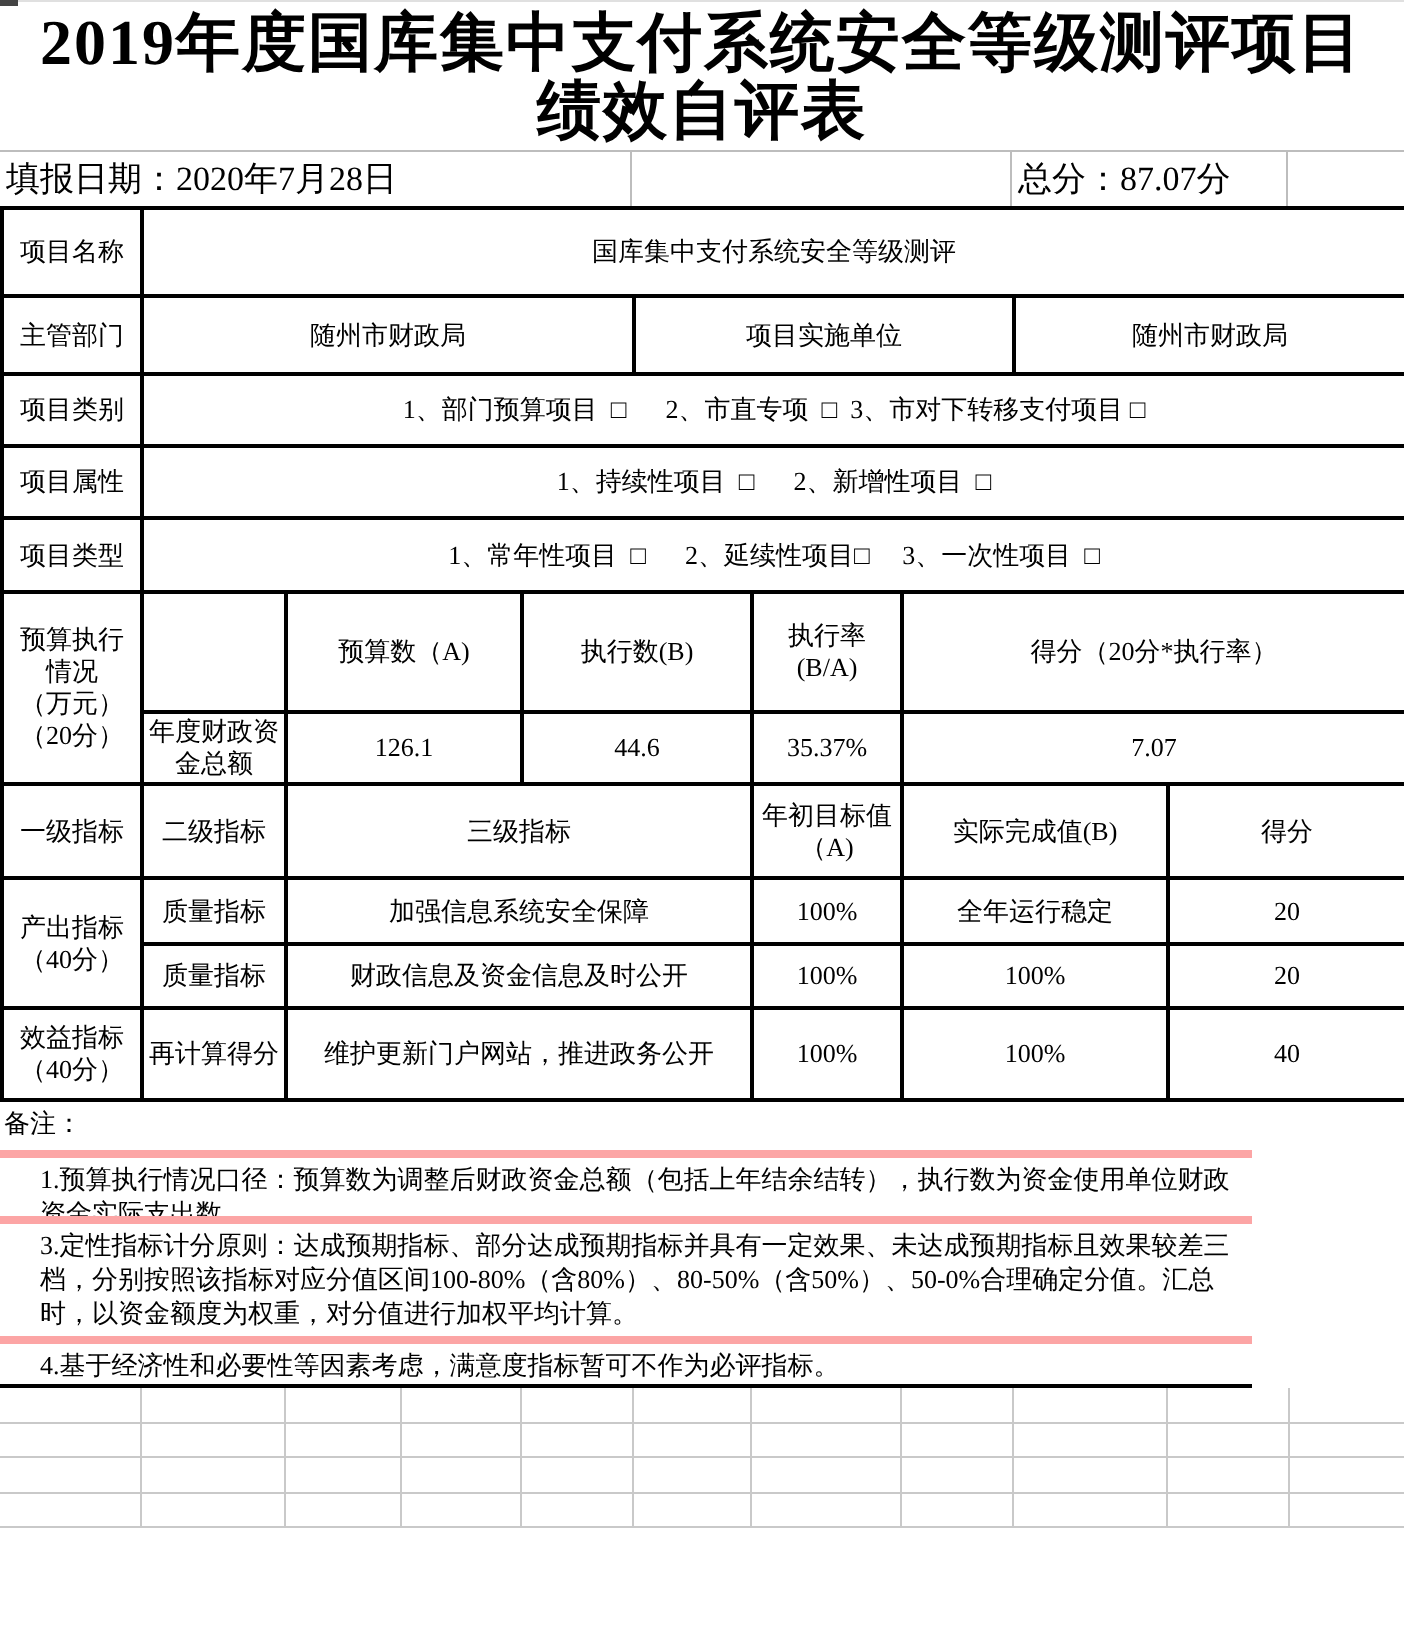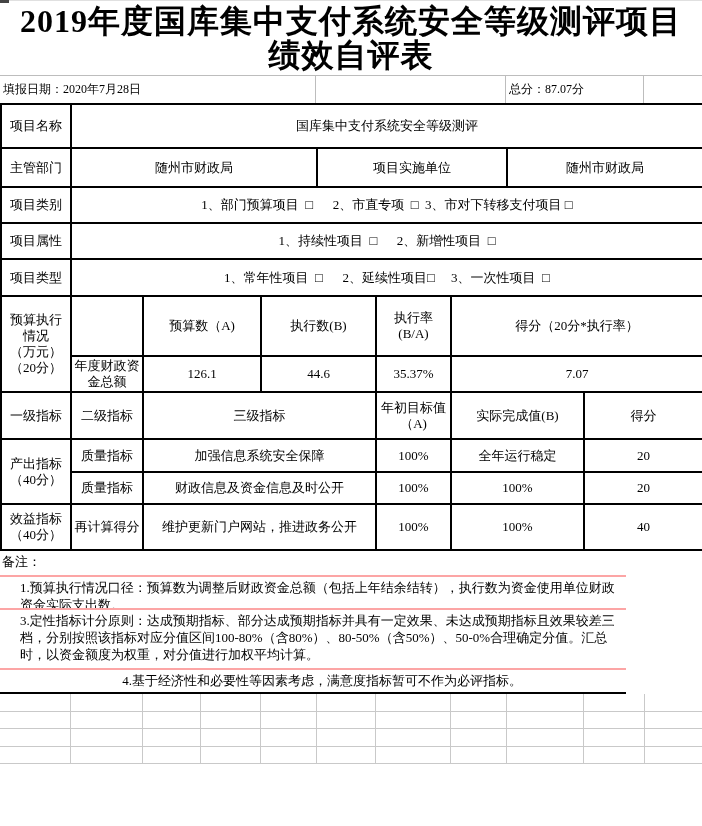--- a/index.html
+++ b/index.html
@@ -9,43 +9,43 @@
     font-family:"Liberation Serif","DejaVu Serif",serif; color:#000;
     overflow:hidden;
   }
   .corner-mark { position:absolute; left:0; top:0; width:9px; height:3px; background:#444; }
 
   
   .title-block { height:75px; text-align:center; padding-top:3px; border-top:1px solid #e0e0e0; }
   .title-line { font-size:32px; font-weight:bold; line-height:34px; letter-spacing:1px; }
 
   
-  .date-row { display:flex; height:28px; border-top:1px solid #bdbdbd; font-size:12px; }
+  .date-row { display:flex; height:28px; border-top:1px solid #bdbdbd; font-size:17px; }
   .date-cell { display:flex; align-items:center; padding-left:3px; border-right:1px solid #bdbdbd; overflow:hidden; white-space:nowrap; }
   .dc1 { width:316px; } .dc2 { width:190px; } .dc3 { width:138px; } .dc4 { width:58px; border-right:none; }
 
   
   table.main { width:702px; table-layout:fixed; border-collapse:collapse; font-size:13px; }
   table.main td {
     border:2px solid #000; text-align:center; vertical-align:middle;
     padding:1px 2px; line-height:16px; overflow:hidden; word-break:break-all;
   }
   tr.h44{height:44px} tr.h39{height:39px} tr.h36{height:36px} tr.h37{height:37px}
   tr.h60{height:60px} tr.h43{height:33px} tr.h47{height:47px}
   tr.h33{height:33px} tr.h32{height:32px} tr.h46{height:46px}
   td.pre { white-space:pre-line; }
   td.presp { white-space:pre-wrap; }
   td.left { text-align:left; }
 
   
   .notes { width:626px; border-bottom:2px solid #000; font-size:13px; }
   .note-row { padding:2px 2px 1px 2px; line-height:17px; overflow:hidden; word-break:break-all; }
   .note-label { height:24px; }
-  .note-sep { border-top:2px solid #fca5a5;padding-left:20px; }
-  .n1 { height:33px; } .n2 { height:59px; } .n3 { height:60px; } .n4 { height:24px;text-align:center; }
+  .note-sep { border-top:4px solid #fca5a5;padding-left:20px; }
+  .n1 { height:33px; } .n2 { height:59px; } .n3 { height:60px; } .n4 { height:24px; }
 
   
   table.grid { width:702px; height:70px; table-layout:fixed; border-collapse:collapse; }
   table.grid td { border:1px solid #c9c9c9; height:17px; }
   table.grid tr td:first-child { border-left:none; }
   table.grid tr td:last-child { border-right:none; }
   table.grid tr:first-child td { border-top:none; }
 </style>
 </head>
 <body>

